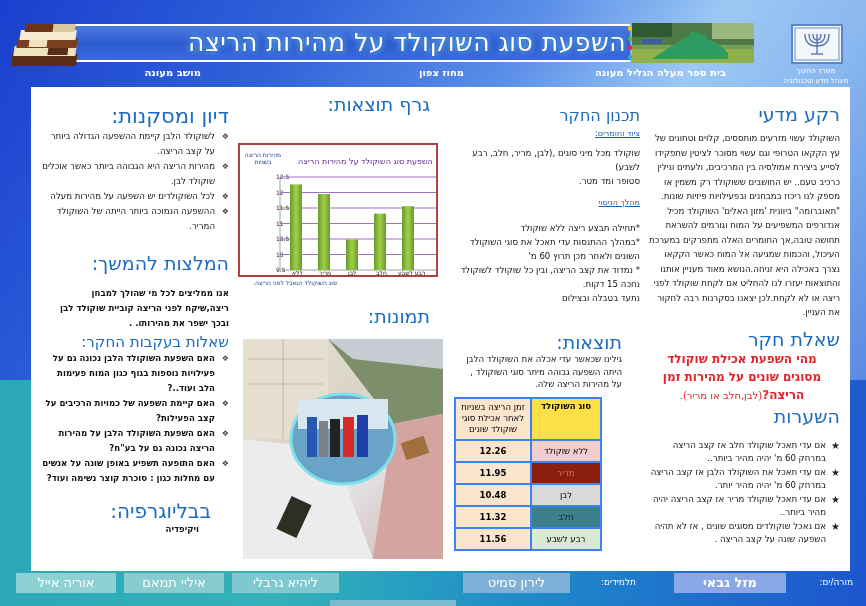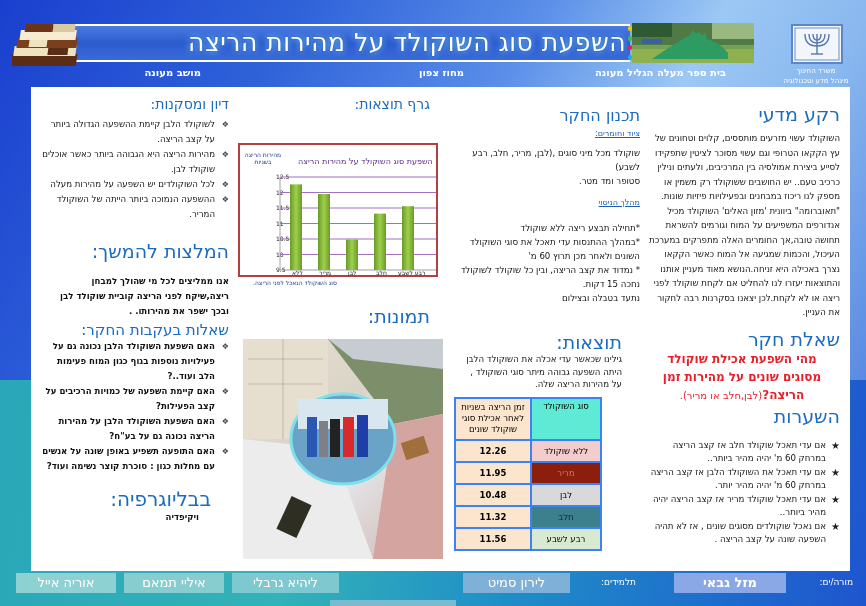--- a/index.html
+++ b/index.html
@@ -178,21 +178,21 @@
       <p class="txt" style="line-height:14px;">*במהלך ההתנסות עדי  תאכל את סוגי השוקולד השונים  ולאחר מכן תרוץ 60 מ'</p>
       <p class="txt" style="line-height:14px;">* נמדוד את קצב הריצה, ובין כל שוקולד לשוקולד נחכה 15 דקות.</p>
       <p class="txt" style="line-height:14px;">נתעד בטבלה ובצילום</p>
     </div>
 
     <h2 class="sec" style="margin-top:26px;font-size:19px;padding-right:18px;">תוצאות:</h2>
     <p class="txt" style="line-height:12.5px;padding-right:18px;padding-left:20px;">גילינו שכאשר עדי אכלה את השוקולד הלבן היתה השפעה גבוהה מיתר סוגי השוקולד , על מהירות הריצה שלה.</p>
     <table class="res" style="margin-top:6px;margin-right:38px;">
       <tbody>
           <tr>
-        <td style="background:#5eead4;width:70px;vertical-align:top;height:42px;font-weight:normal;">סוג השוקולד</td>
+        <td style="background:#fde047;width:70px;vertical-align:top;height:42px;font-weight:bold;">סוג השוקולד</td>
         <td style="background:#fce5cd;font-weight:normal;line-height:11px;">זמן הריצה בשניות לאחר אכילת סוגי שוקולד שונים</td>
       </tr>
       <tr>
         <td style="background:#f3cccc;height:22px;font-weight:normal;">ללא שוקולד</td>
         <td style="background:#fce5cd;">12.26</td>
       </tr>
       <tr>
         <td style="background:#8b1e0d;color:#c97a6c;height:22px;font-weight:normal;">מריר</td>
         <td style="background:#fce5cd;">11.95</td>
       </tr>
@@ -205,21 +205,21 @@
         <td style="background:#fce5cd;">11.32</td>
       </tr>
       <tr>
         <td style="background:#d9ead3;height:22px;font-weight:normal;">רבע לשבע</td>
         <td style="background:#fce5cd;">11.56</td>
       </tr>
     </tbody>
       </table>
   </div>
 
-  <h2 class="sec" style="position:absolute;right:420px;top:6px;font-size:14px;">גרף תוצאות:</h2>
+  <h2 class="sec" style="position:absolute;right:420px;top:6px;font-size:19px;">גרף תוצאות:</h2>
 
   <div class="chart-box">
     <div style="position:absolute;left:58px;top:12px;font-size:8px;color:#5a2a8a;">השפעת סוג השוקולד על מהירות הריצה</div>
     <div style="position:absolute;left:3px;top:6px;width:40px;font-size:6px;color:#1b3a8a;text-align:center;line-height:7px;">מהירות הריצה בשניות</div>
     <svg style="position:absolute;left:0;top:0;" width="196" height="130" viewBox="0 0 196 130">
       <g font-family="DejaVu Sans, sans-serif" font-size="6" fill="#222" text-anchor="end">
         <text x="36" y="34">12.5</text>
         <text x="36" y="49.5">12</text>
         <text x="36" y="65">11.5</text>
         <text x="36" y="80.5">11</text>
@@ -283,21 +283,21 @@
         <rect x="64" y="78" width="10" height="40" fill="#2b57b4"></rect>
         <rect x="76" y="82" width="9" height="36" fill="#7f7f88"></rect>
         <rect x="87" y="80" width="10" height="38" fill="#222222"></rect>
         <rect x="100" y="78" width="11" height="40" fill="#d82a2a"></rect>
         <rect x="114" y="76" width="11" height="42" fill="#1f3ea8"></rect>
       </g>
     </svg>
   </div>
 
   <div class="col" style="left:8px; width:190px;">
-    <h2 class="sec" style="margin-top:6px;font-size:14px;">דיון ומסקנות:</h2>
+    <h2 class="sec" style="margin-top:18px;font-size:21px;">דיון ומסקנות:</h2>
     <ul class="diamond" style="margin-top:2px;">
       <li class="txt">לשוקולד הלבן קיימת ההשפעה הגדולה ביותר על קצב הריצה.</li>
       <li class="txt">מהירות הריצה היא הגבוהה ביותר כאשר אוכלים שוקולד לבן.</li>
       <li class="txt">לכל השוקולדים יש השפעה על מהירות מעלה</li>
       <li class="txt">ההשפעה הנמוכה ביותר הייתה של השוקולד המריר.</li>
     </ul>
 
     <h2 class="sec" style="margin-top:18px;font-size:19px;">המלצות להמשך:</h2>
     <p class="txt bold" style="margin-top:12px;padding-left:8px;">אנו ממליצים לכל מי שהולך למבחן ריצה,שיקח לפני הריצה קוביית שוקולד לבן ובכך ישפר את מהירותו. .</p>
 

